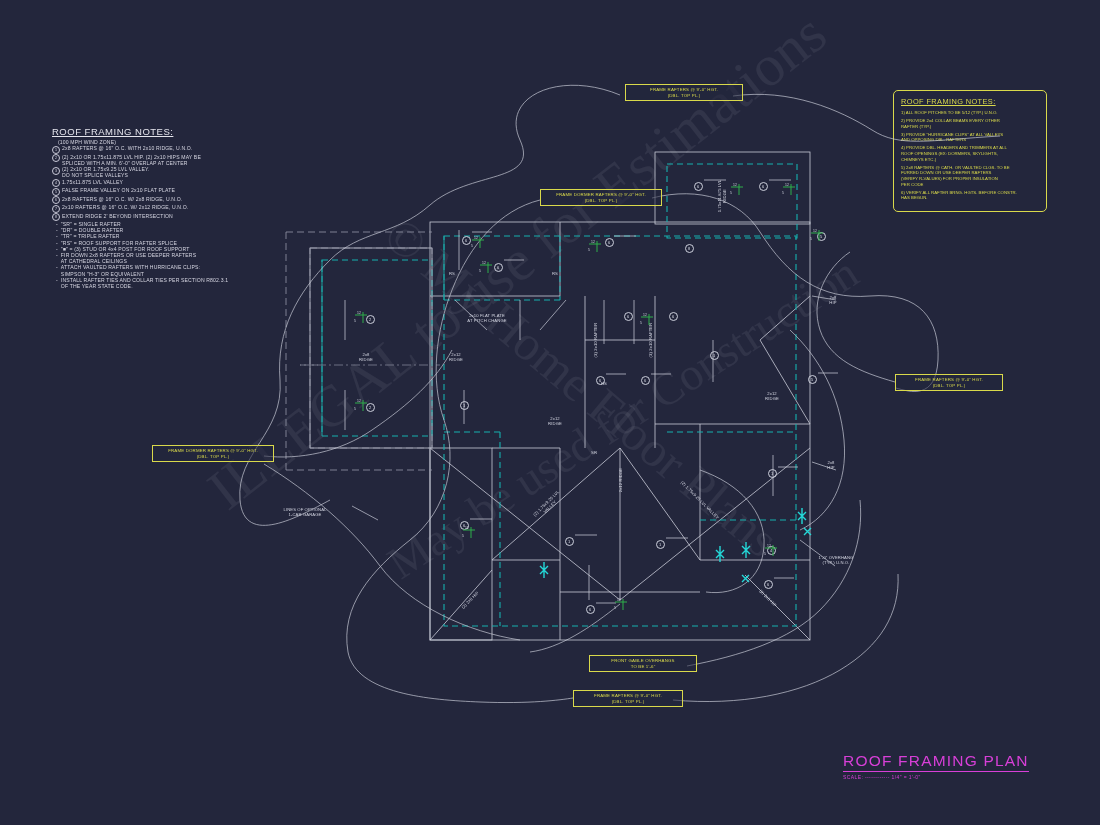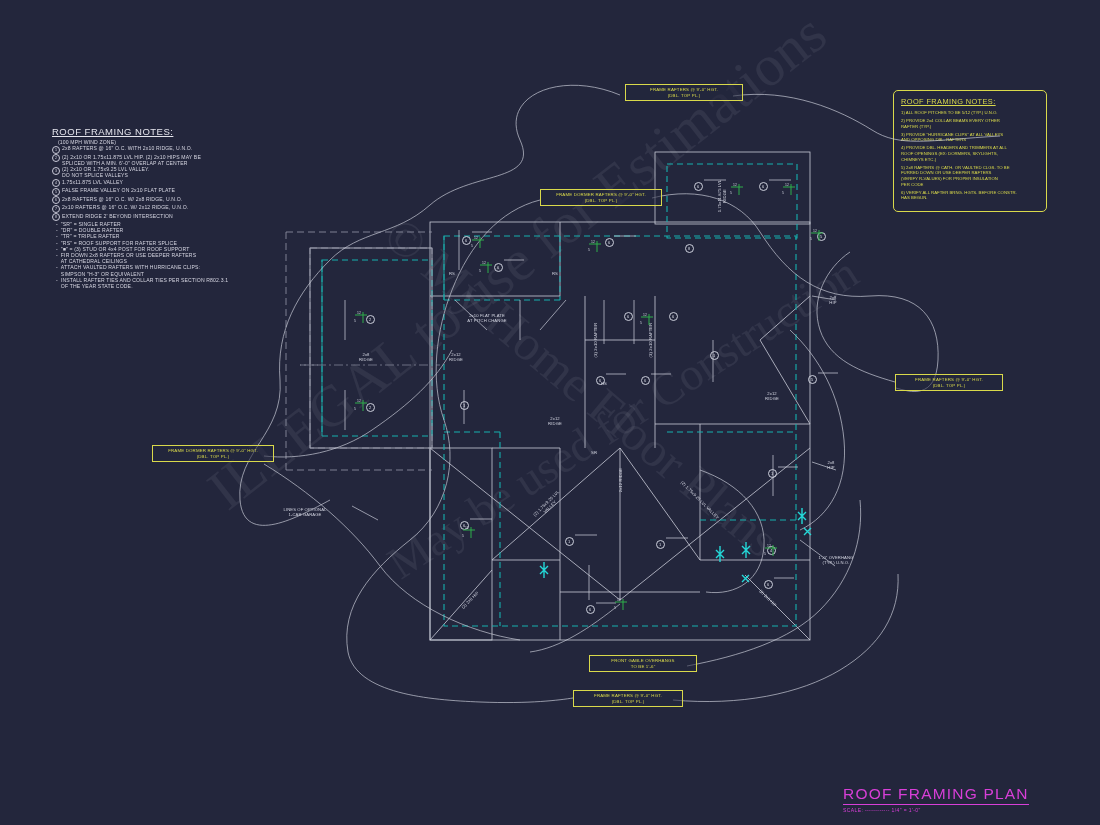--- a/index.html
+++ b/index.html
@@ -39,21 +39,21 @@
   .pt.c{text-align:center;}
 
   
   .tag{position:absolute;width:7px;height:7px;border:.7px solid #cdd0dc;
        border-radius:50%;font-size:4px;line-height:7px;text-align:center;
        color:#dcdfe9;}
 
   
   #title{position:absolute;left:843px;top:752px;}
   #title .t1{color:#d83fd8;font-size:15.5px;letter-spacing:1.2px;
-       white-space:nowrap;margin-top:33px;}
+       white-space:nowrap;}
   #title .rule{height:1px;background:#d83fd8;margin-top:1px;}
   #title .t2{color:#d83fd8;font-size:5px;letter-spacing:.4px;margin-top:1.5px;
        white-space:nowrap;}
 
   
   #wm{position:absolute;left:0;top:0;width:1100px;height:825px;
       pointer-events:none;overflow:hidden;}
   #wm div{position:absolute;color:rgba(226,228,240,.075);
       font-family:"Liberation Serif",serif;white-space:nowrap;}
   .wm1{font-size:58px;left:195px;top:470px;transform:rotate(-38deg);

